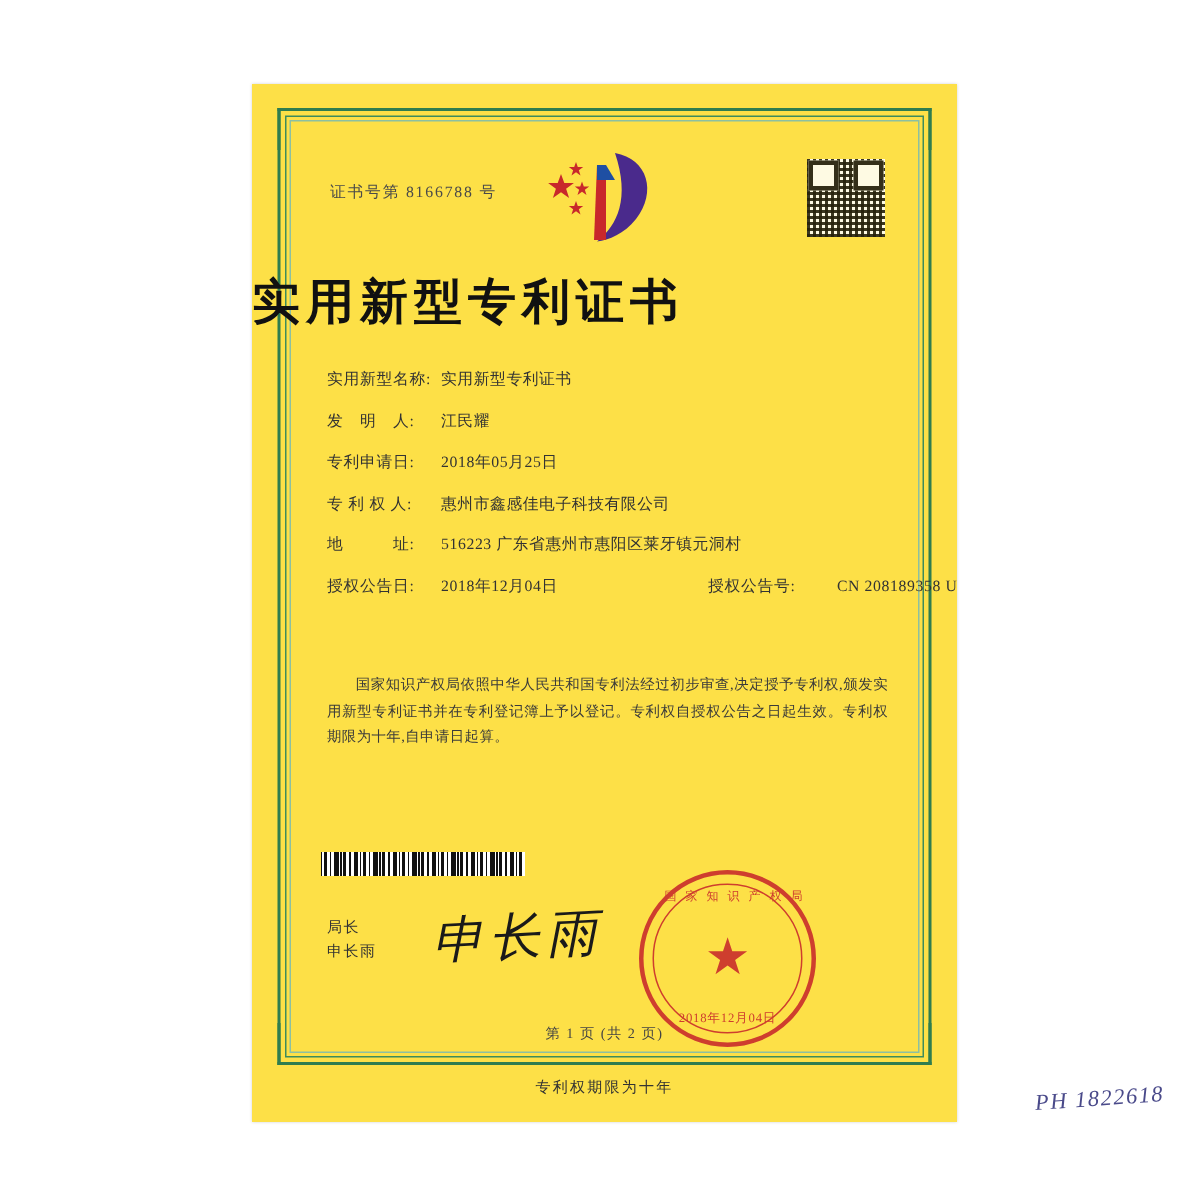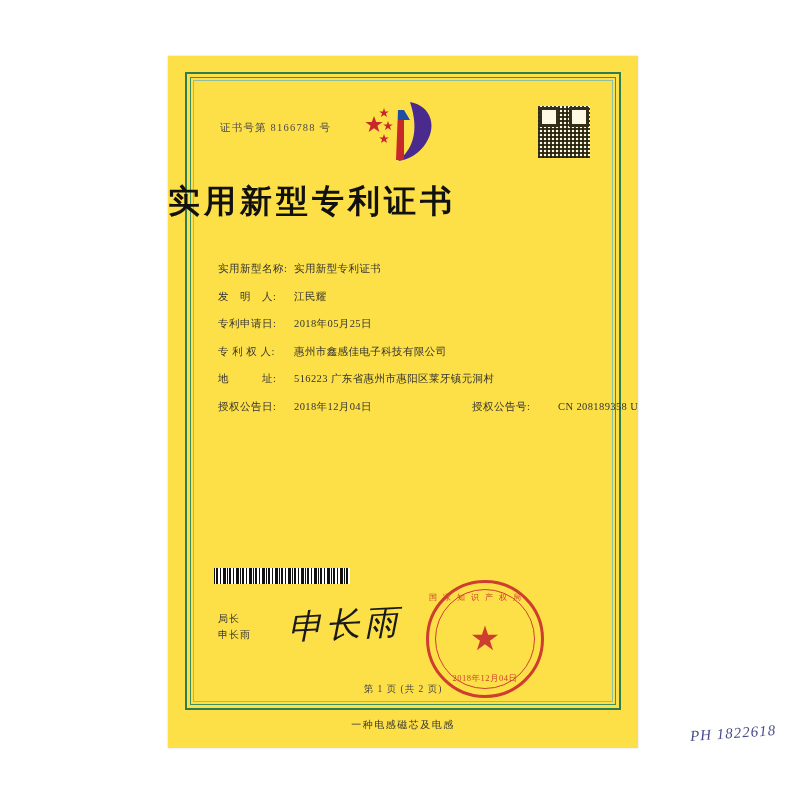--- a/index.html
+++ b/index.html
@@ -116,21 +116,20 @@
     color: #111;
     font-family: "DejaVu Sans", sans-serif;
   }
 
   
   .fields {
     position: absolute;
     left: 50px;
     top: 190px;
     right: 44px;
-    margin-top: 16px;
   }
   .field-row {
     display: flex;
     align-items: baseline;
     margin-bottom: 13.5px;
     font-size: 10.5px;
     color: #333;
   }
   .field-label {
     width: 76px;
@@ -224,21 +223,21 @@
     left: 50%; top: 50%;
     transform: translate(-50%,-50%);
     font-size: 34px;
     line-height: 1;
     color: #c8282b;
   }
   .seal .seal-text {
     position: absolute;
     left: 0; right: 0;
     top: 9px;
-    text-align: left;
+    text-align: right;
     font-size: 8px;
     letter-spacing: 6px;
   }
   .seal .seal-date {
     position: absolute;
     left: 0; right: 0;
     bottom: 10px;
     text-align: center;
     font-size: 8.5px;
     letter-spacing: 0.5px;
@@ -332,35 +331,36 @@
     </div>
     <div class="field-row split">
       <span class="field-label">授权公告日:</span>
       <span class="field-value">2018年12月04日</span>
       <span class="field-label2">授权公告号:</span>
       <span class="field-value">CN 208189358 U</span>
     </div>
   </div>
 
   <div class="paragraphs">
+    <p>国家知识产权局依照中华人民共和国专利法经过初步审查,决定授予专利权,颁发实用新型专利证书并在专利登记簿上予以登记。专利权自授权公告之日起生效。专利权期限为十年,自申请日起算。</p>
   </div>
 
   <div class="barcode"></div>
 
   <div class="sign-label">
     <div>局长</div>
     <div>申长雨</div>
   </div>
   <div class="signature">申长雨</div>
 
   <div class="seal">
     <div class="ring"></div>
     <div class="seal-text">国家知识产权局</div>
     <div class="star">★</div>
     <div class="seal-date">2018年12月04日</div>
   </div>
 
   <div class="page-no">第 1 页 (共 2 页)</div>
-  <div class="footnote">一种电感磁芯及电感</div>
+  <div class="footnote">专利权期限为十年</div>
 
 </div>
 
 <div class="handwriting">PH 1822618</div>
 
 </body></html>

